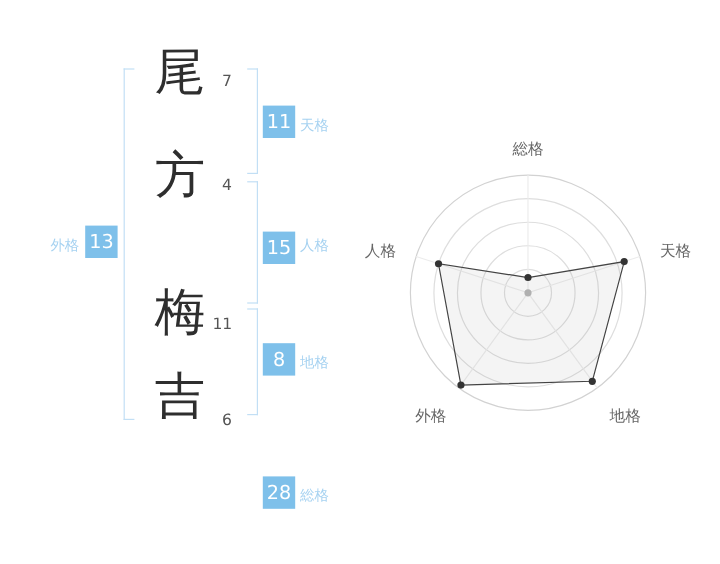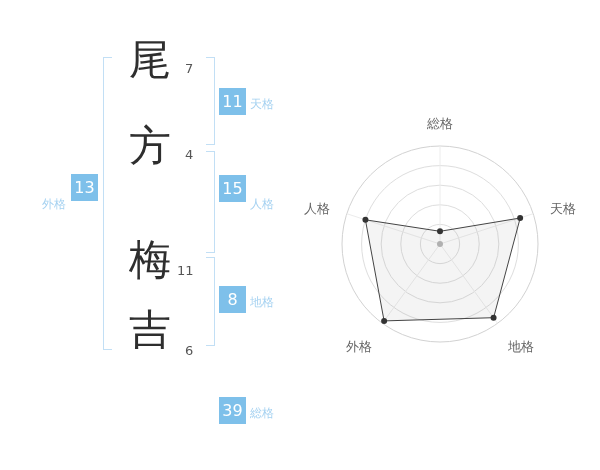--- a/index.html
+++ b/index.html
@@ -33,30 +33,30 @@
   <div class="stroke" style="left:185px;top:343px">6</div>
 
   <div class="bracket bracket-left" style="left:103px;top:57px;height:291px"></div>
   <div class="bracket bracket-right" style="left:206px;top:57px;height:86px"></div>
   <div class="bracket bracket-right" style="left:206px;top:151px;height:100px"></div>
   <div class="bracket bracket-right" style="left:206px;top:257px;height:87px"></div>
 
   <div class="kaku-box" style="left:219px;top:88px">11</div>
   <div class="kaku-label" style="left:250px;top:96px">天格</div>
 
-  <div class="kaku-box" style="left:219px;top:175px">15</div>
+  <div class="kaku-box" style="left:219px;top:193px">15</div>
   <div class="kaku-label" style="left:250px;top:196px">人格</div>
 
   <div class="kaku-box" style="left:219px;top:286px">8</div>
   <div class="kaku-label" style="left:250px;top:294px">地格</div>
 
   <div class="kaku-label" style="left:42px;top:196px">外格</div>
-  <div class="kaku-box" style="left:71px;top:174px">13</div>
+  <div class="kaku-box" style="left:71px;top:188px">13</div>
 
-  <div class="kaku-box" style="left:219px;top:397px">39</div>
+  <div class="kaku-box" style="left:219px;top:397px">28</div>
   <div class="kaku-label" style="left:250px;top:405px">総格</div>
 
   <div class="radar-wrap">
     <svg id="radar-svg" width="280" height="260" viewBox="0 0 280 260">
         <circle cx="140" cy="132" r="19.6" fill="none" stroke="#dedede" stroke-width="1"></circle>
         <circle cx="140" cy="132" r="39.2" fill="none" stroke="#dedede" stroke-width="1"></circle>
         <circle cx="140" cy="132" r="58.8" fill="none" stroke="#dedede" stroke-width="1"></circle>
         <circle cx="140" cy="132" r="78.4" fill="none" stroke="#dedede" stroke-width="1"></circle>
         <circle cx="140" cy="132" r="98" fill="none" stroke="#d2d2d2" stroke-width="1"></circle>
         <line x1="140" y1="132" x2="140" y2="34" stroke="#ececec" stroke-width="1"></line>

